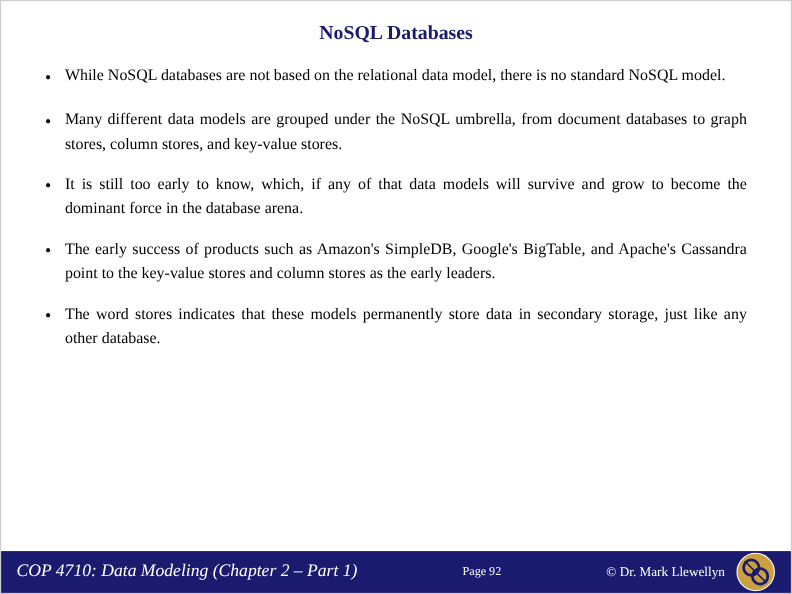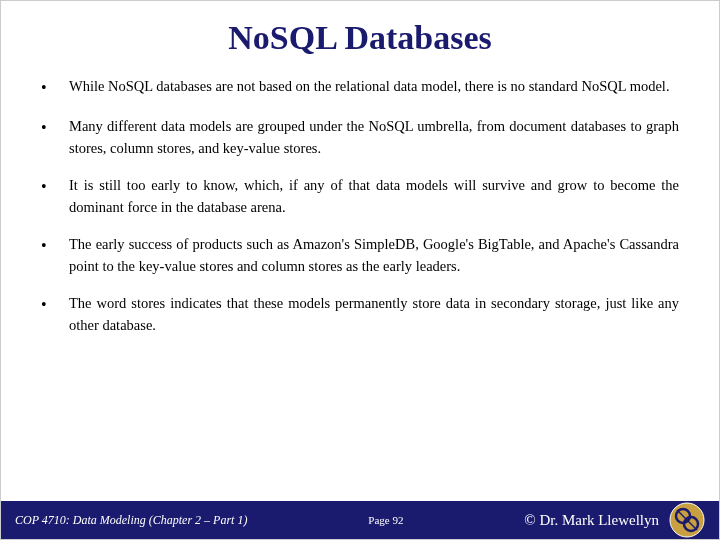--- a/index.html
+++ b/index.html
@@ -25,21 +25,21 @@
       border: 1px solid #cccccc;
     }
 
     .slide-content {
       flex: 1;
       padding: 18px 40px 10px 40px;
     }
 
     .slide-title {
       text-align: center;
-      font-size: 34px;
+      font-size: 18px;
       font-weight: bold;
       color: #1a1a6e;
       margin-bottom: 18px;
       font-family: 'Times New Roman', Times, serif;
     }
 
     .bullet-list {
       list-style: none;
       padding: 0;
     }
@@ -56,48 +56,47 @@
 
     .bullet-dot {
       min-width: 18px;
       margin-top: 1px;
       font-size: 16px;
       color: #000000;
     }
 
     .bullet-text {
       flex: 1;
-      margin-left: 10px;
     }
 
     .slide-footer {
       background: #1a1a6e;
       display: flex;
       align-items: center;
       justify-content: space-between;
       padding: 6px 14px;
       height: 38px;
     }
 
     .footer-left {
       color: #ffffff;
-      font-size: 12px;
+      font-size: 16px;
       font-style: italic;
       font-family: 'Times New Roman', Times, serif;
     }
 
     .footer-center {
       color: #ffffff;
       font-size: 11px;
       font-family: 'Times New Roman', Times, serif;
     }
 
     .footer-right {
       color: #ffffff;
-      font-size: 15px;
+      font-size: 12px;
       font-family: 'Times New Roman', Times, serif;
     }
 
     .footer-logo {
       width: 36px;
       height: 36px;
       margin-left: 10px;
     }
 
     .footer-end {

